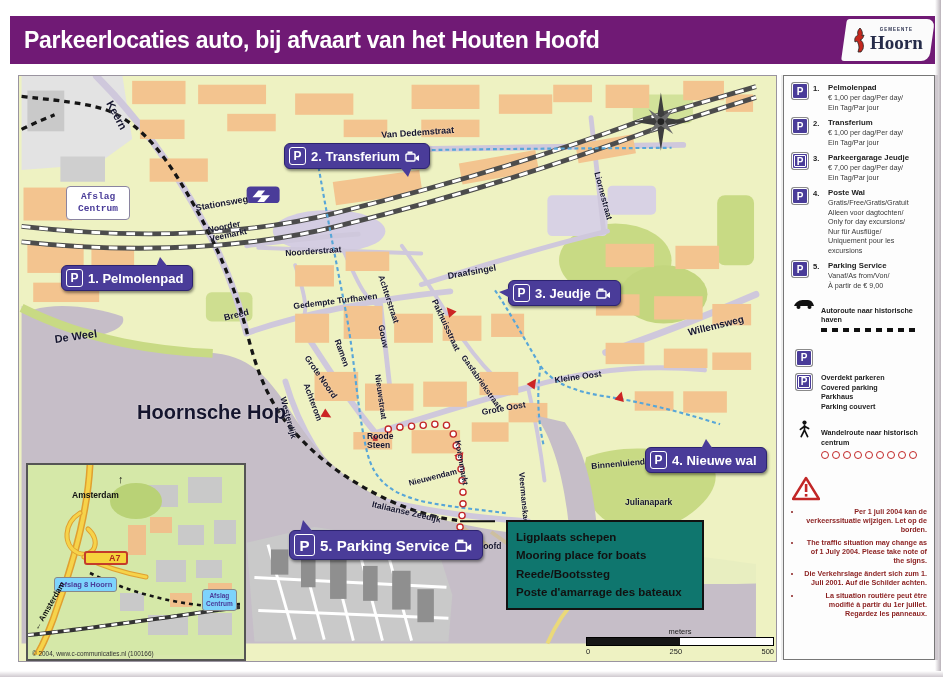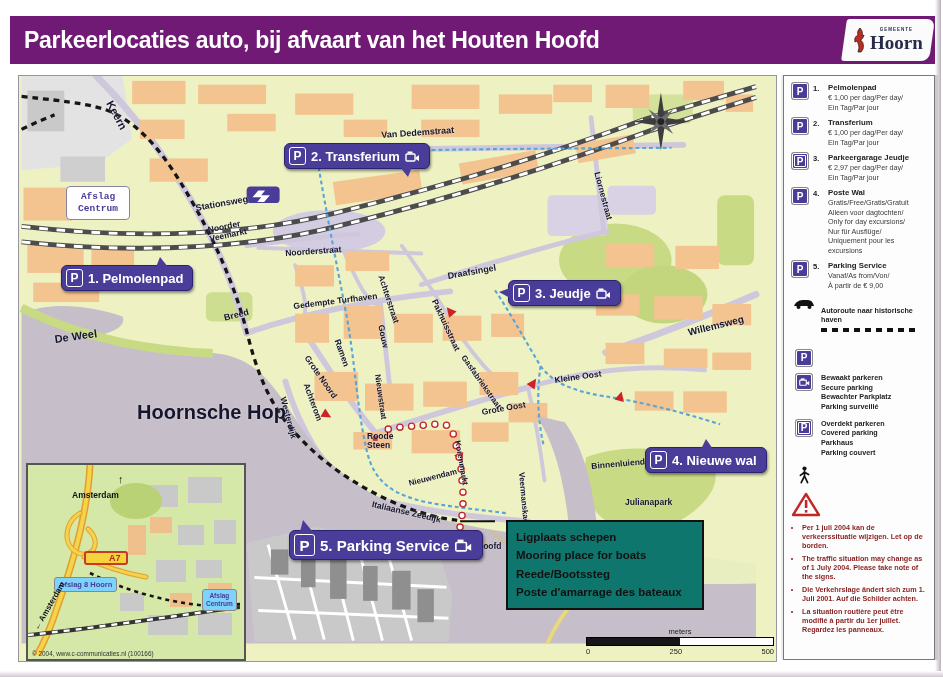--- a/index.html
+++ b/index.html
@@ -55,21 +55,21 @@
   .leg-desc{white-space:pre-line;line-height:1.32;color:#3a3a3a;}
   .sym-row{display:flex;gap:5px;margin-bottom:7px;}
   .sym-ico{flex:0 0 24px;display:flex;justify-content:center;align-items:flex-start;padding-top:1px;}
   .sym-text{flex:1;font-weight:bold;white-space:pre-line;line-height:1.35;}
   .sample-black{height:4px;width:96px;margin-top:3px;background:repeating-linear-gradient(90deg,#111 0 6px,transparent 6px 11px);}
   .sample-blue{height:6px;width:96px;margin-top:3px;background:repeating-linear-gradient(90deg,#58a6d8 0 1.6px,transparent 1.6px 4.4px);}
   .wcircs{margin-top:3px;display:flex;gap:3px;}
   .wcirc{width:6px;height:6px;border:1.5px solid #c22727;border-radius:50%;background:#fff;display:inline-block;}
   .warning{margin-top:4px;}
   .warn-bullets{margin:4px 0 0 0;padding-left:10px;color:#8a1f1f;font-weight:bold;line-height:1.3;}
-  .warn-bullets li{margin-bottom:3px;}
+  .warn-bullets li{margin-bottom:3px;text-align:right;}
 </style>
 </head>
 <body>
 
 <div class="page-edge"></div>
 <div class="bottom-edge"></div>
 
 <header class="titlebar">
   <span class="title">Parkeerlocaties auto, bij afvaart van het Houten Hoofd</span>
   <div class="logo-panel">
@@ -440,21 +440,21 @@
 
   <div class="leg-item">
     <span class="pic">
         <span class="frame">
           <span>P</span>
         </span>
       </span>
     <span class="leg-num">3.</span>
     <div class="leg-body">
       <div class="leg-title">Parkeergarage Jeudje</div>
-      <div class="leg-desc">€ 2,97 per dag/Per day/
+      <div class="leg-desc">€ 7,00 per dag/Per day/
 Ein Tag/Par jour</div>
     </div>
   </div>
 
   <div class="leg-item">
     <span class="pic">P</span>
     <span class="leg-num">4.</span>
     <div class="leg-body">
       <div class="leg-title">Poste Wal</div>
       <div class="leg-desc">Gratis/Free/Gratis/Gratuit
@@ -488,35 +488,20 @@
       <div class="sample-black"></div>
     </div>
   </div>
 
   <div class="sym-row">
     <span class="sym-ico">
         <span class="pic">P</span>
       </span>
   </div>
 
-  <div class="sym-row">
-    <span class="sym-ico">
-        <span class="pic">
-      <svg width="11" height="8" viewBox="0 0 15 11">
-            <rect x="1" y="3" width="9" height="7" rx="1" fill="none" stroke="#fff" stroke-width="1.6"></rect>
-            <path d="M10.5,6.5 L14,4 L14,10 L10.5,8" fill="#fff"></path>
-            <rect x="2.5" y="0.5" width="5" height="2" fill="#fff"></rect>
-          </svg>
-    </span>
-      </span>
-    <div class="sym-text">Bewaakt parkeren
-Secure parking
-Bewachter Parkplatz
-Parking surveillé</div>
-  </div>
 
   <div class="sym-row">
     <span class="sym-ico">
         <span class="pic">
           <span class="frame">
             <span>P</span>
           </span>
         </span>
       </span>
     <div class="sym-text">Overdekt parkeren
@@ -525,20 +510,24 @@
 Parking couvert</div>
   </div>
 
   <div class="sym-row">
     <span class="sym-ico">
       <svg width="13" height="19" viewBox="0 0 13 19">
           <circle cx="6.5" cy="2.6" r="2.1" fill="#111"></circle>
           <path d="M6.5,5 L6.5,10 M6.5,6.3 L2.4,9.4 M6.5,6.3 L10.6,8.6 M6.5,10 L3.2,16.6 M6.5,10 L9.6,16.6" stroke="#111" stroke-width="1.7" fill="none" stroke-linecap="round"></path>
         </svg>
     </span>
+    <div class="sym-text">
+      <span>Wandelroute naar historisch centrum</span>
+      <div class="wcircs"><i class="wcirc"></i><i class="wcirc"></i><i class="wcirc"></i><i class="wcirc"></i><i class="wcirc"></i><i class="wcirc"></i><i class="wcirc"></i><i class="wcirc"></i><i class="wcirc"></i></div>
+    </div>
   </div>
 
   <div class="warning">
     <svg width="28" height="25" viewBox="0 0 28 25">
       <polygon points="14,2 27,23 1,23" fill="#fff" stroke="#c22727" stroke-width="2.4" stroke-linejoin="round"></polygon>
       <rect x="12.8" y="8" width="2.6" height="8" fill="#c22727"></rect>
         <rect x="12.8" y="18" width="2.6" height="2.6" fill="#c22727"></rect>
     </svg>
     <ul class="warn-bullets">
 

